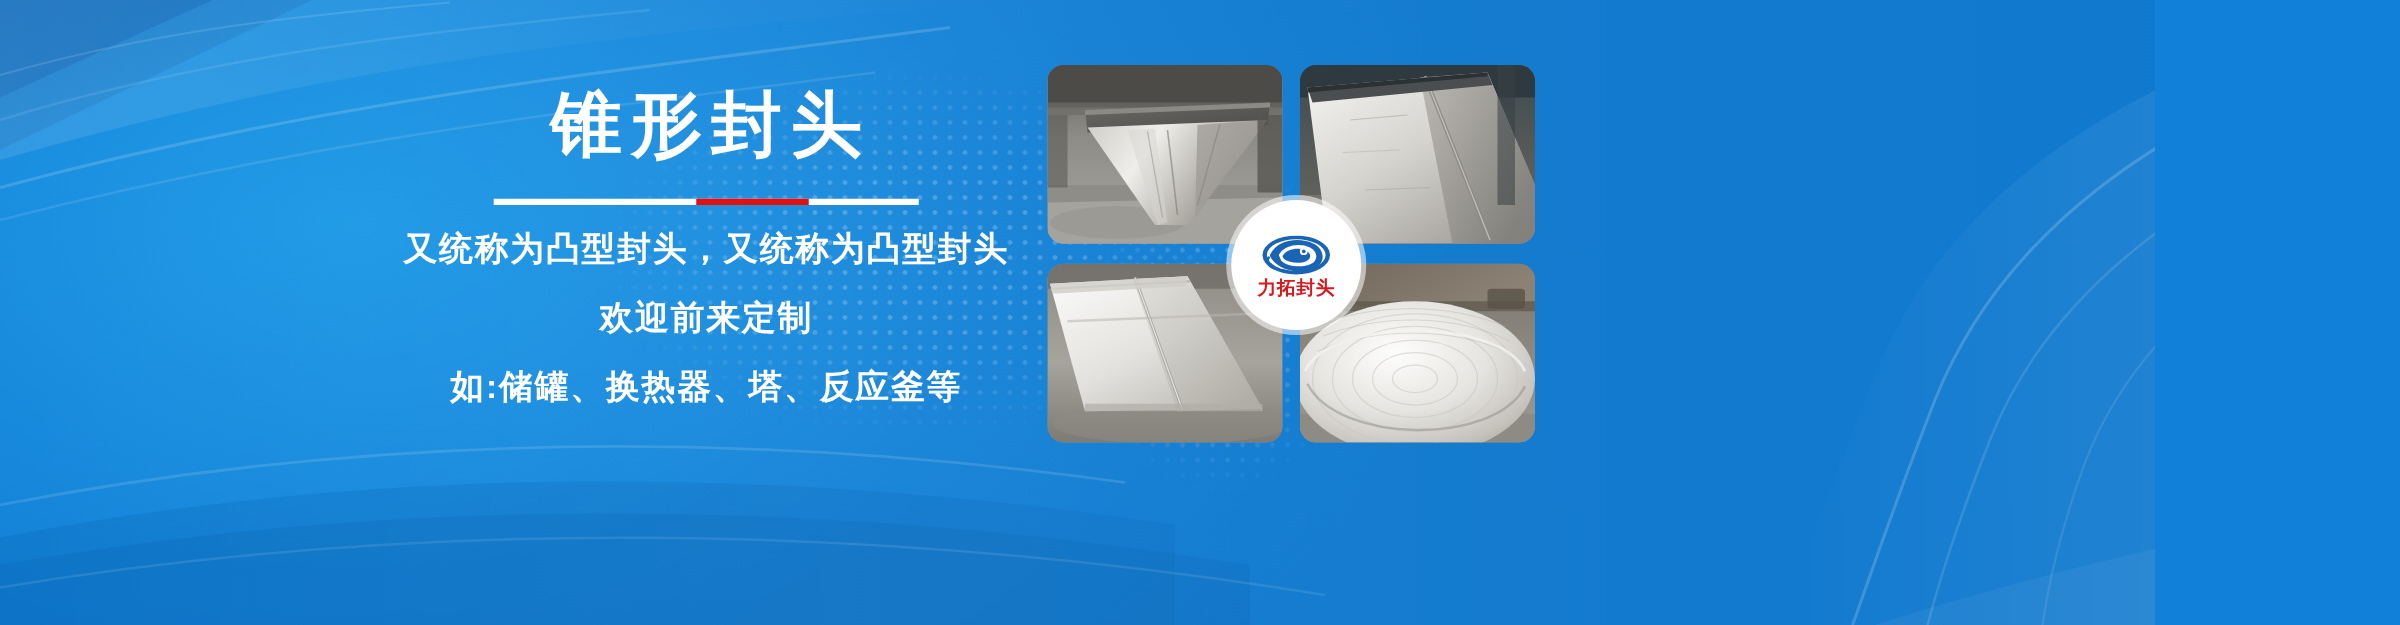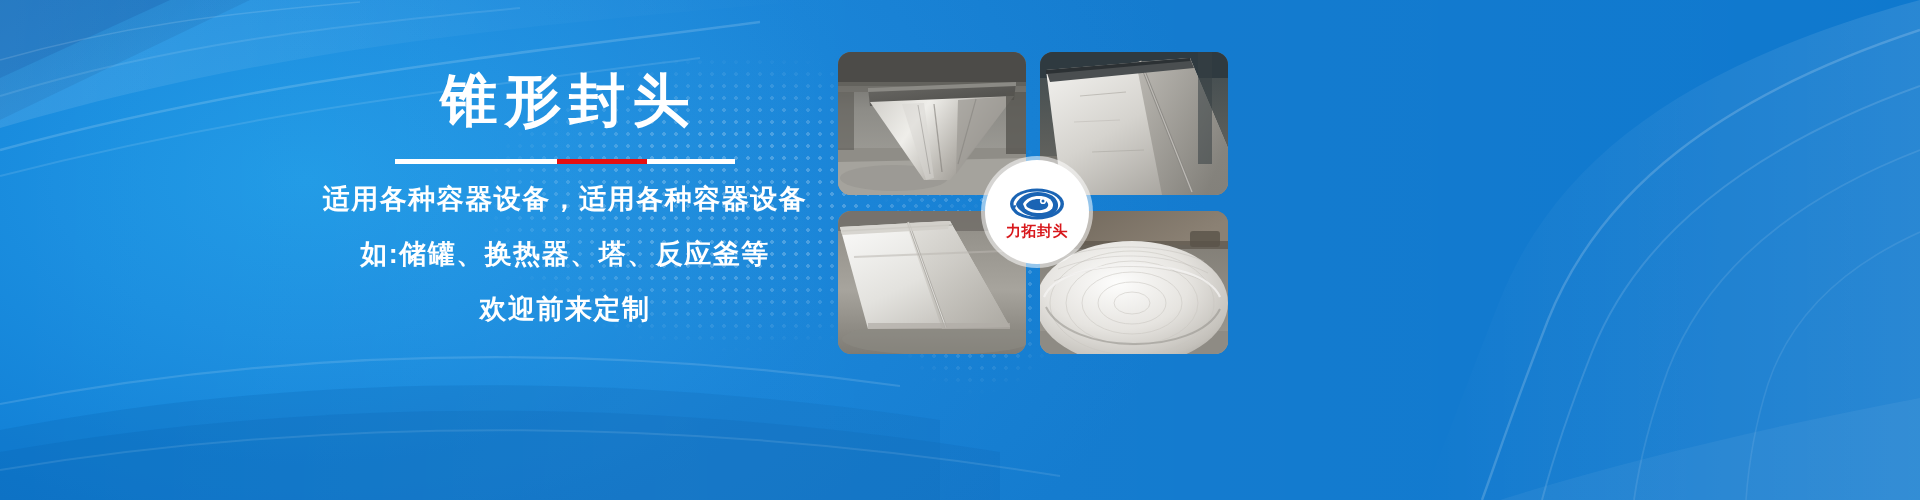--- a/index.html
+++ b/index.html
@@ -4,21 +4,21 @@
 <style>
   * { margin:0; padding:0; box-sizing:border-box; }
   html,body { width:1920px; height:500px; overflow:hidden; }
   body {
     font-family:"Liberation Sans","DejaVu Sans",sans-serif;
     background:#1080d8;
   }
 
   #banner {
     position:relative;
-    width:1920px; height:500px;
+    width:1724px; height:500px;
     overflow:hidden;
     background:
       radial-gradient(ellipse 900px 560px at 16% 36%, #1f9ae6 0%, #1b8fe0 28%, #1280d6 62%, #0e78ce 100%),
       linear-gradient(100deg,#2aa4ea 0%,#1b8fe0 22%,#1280d5 52%,#0f79cf 78%,#0d72c8 100%);
   }
 
   
   .waves { position:absolute; inset:0; pointer-events:none; }
   .waves svg { display:block; width:1920px; height:500px; }
 
@@ -188,23 +188,23 @@
 
   <div class="text-block">
 
     <div class="headline">锥形封头</div>
 
     <div class="divider">
       <div class="accent"></div>
     </div>
 
     <div class="sub-lines">
-      <div class="sub-line first">适用各种容器设备，适用各种容器设备</div>
+      <div class="sub-line first">又统称为凸型封头，又统称为凸型封头</div>
+      <div class="sub-line">欢迎前来定制</div>
       <div class="sub-line">如:储罐、换热器、塔、反应釜等</div>
-      <div class="sub-line">欢迎前来定制</div>
     </div>
   </div>
 
   <div class="collage">
 
     <div class="photo tl">
       <svg viewBox="0 0 188 143" preserveAspectRatio="xMidYMid slice" aria-hidden="true">
         <defs>
           <linearGradient id="p1bg" x1="0" y1="0" x2="0" y2="1">
             <stop offset="0%" stop-color="#5f5f5c"></stop>

